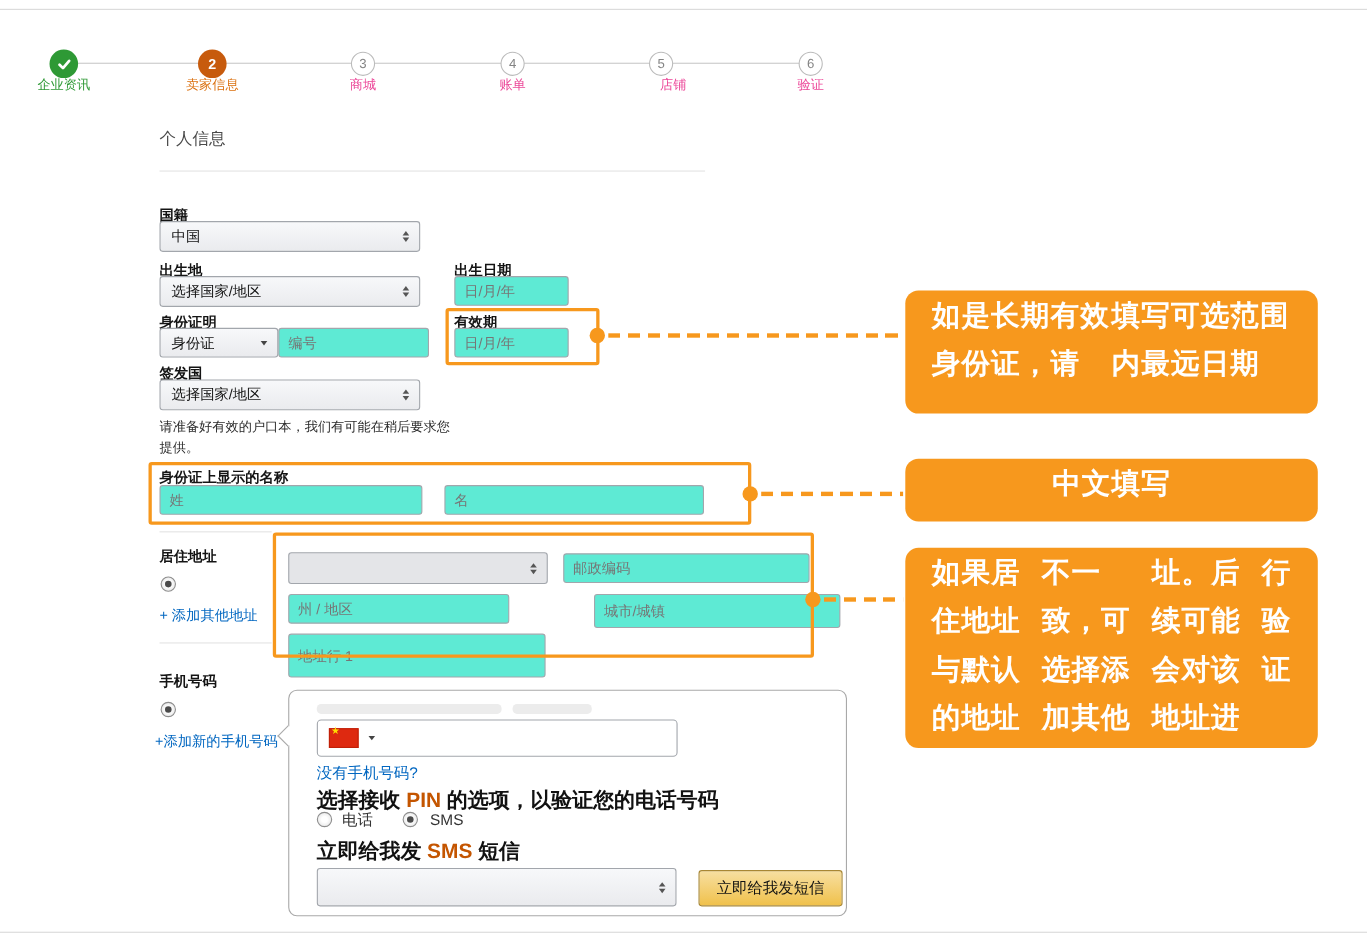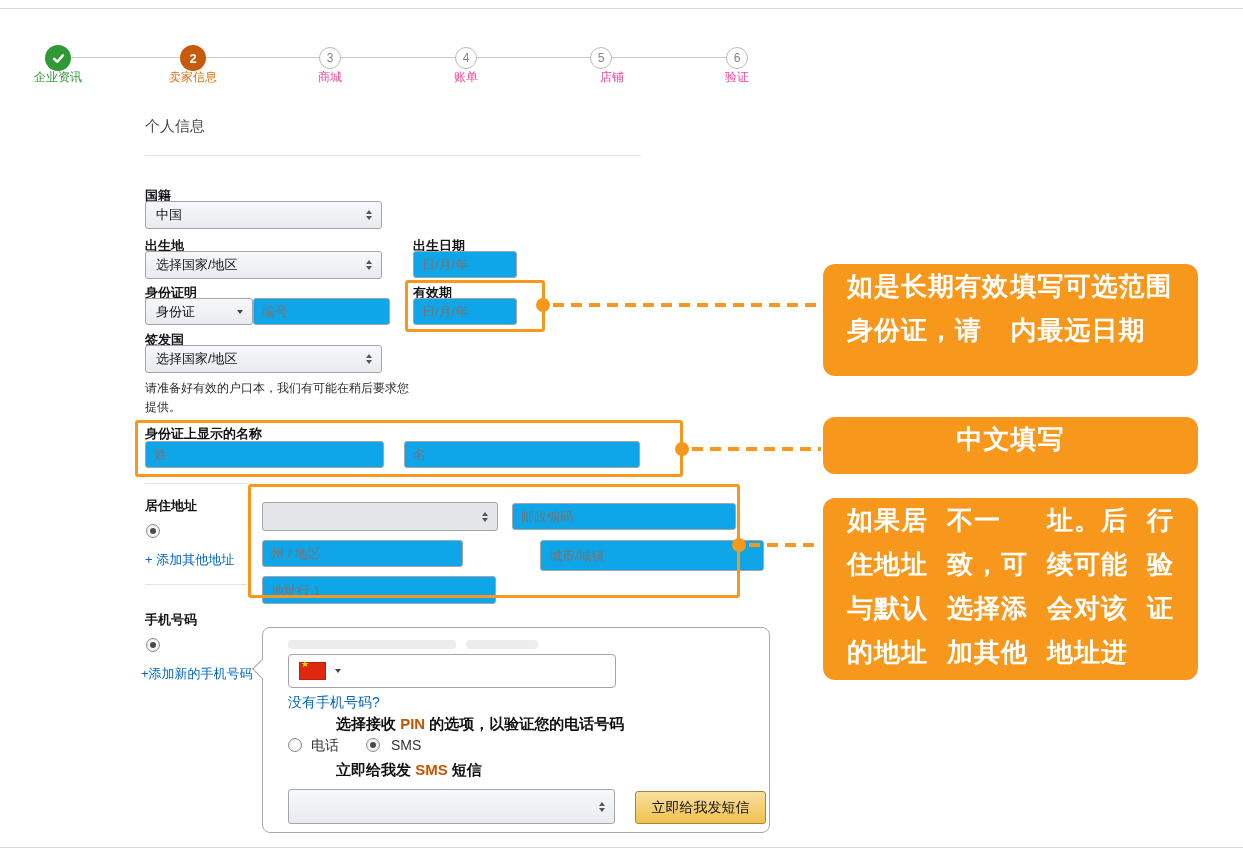--- a/index.html
+++ b/index.html
@@ -19,21 +19,21 @@
   .step-todo   { top:47px; width:22px; height:22px; background:#fff; border:1px solid #BBB; color:#848484; font-size:12px; }
   .step-label  { position:absolute; top:69px; transform:translateX(-50%); font-size:12px; white-space:nowrap; }
   .lbl-done { color:#2E9935; } .lbl-active { color:#DB700F; } .lbl-todo { color:#ec4899; }
 
   
   .section-title { position:absolute; left:145px; top:117px; font-size:15px; color:#4A4A4A; }
   .field-label { position:absolute; font-size:13px; font-weight:bold; color:#141414; white-space:nowrap; }
   .note { position:absolute; left:145px; top:379px; width:268px; font-size:12px; line-height:19px; color:#2B2B2B; }
 
   .tinput {
-    position:absolute; border:1px solid #A2A6AC; border-radius:3px; background:#0ea5e9;
+    position:absolute; border:1px solid #A2A6AC; border-radius:3px; background:#5eead4;
     font-family:inherit; font-size:13px; color:#333; padding:12px 8px; outline:none;
   }
   .tinput::placeholder { color:#767676; opacity:1; }
 
   .fselect {
     position:absolute; border:1px solid #A2A6AC; border-radius:3px;
     background:linear-gradient(#F7F8FA,#EAEBEE); font-size:13px; color:#111;
     display:flex; align-items:center; padding:0 22px 0 10px; cursor:pointer;
   }
   .fselect.darker { background:#E4E5E8; }
@@ -52,21 +52,21 @@
   
   .phone-card { position:absolute; left:262px; top:627px; width:508px; height:206px;
     background:#fff; border:1px solid #A9A9A9; border-radius:8px; }
   .card-arrow { position:absolute; left:-8px; top:34px; width:14px; height:14px; background:#fff;
     border-left:1px solid #A9A9A9; border-bottom:1px solid #A9A9A9; transform:rotate(45deg); }
   .blur-bar { position:absolute; height:9px; background:#ECECEC; border-radius:4px; }
   .phone-input { position:absolute; left:25px; top:26px; width:328px; height:34px;
     border:1px solid #A2A6AC; border-radius:4px; background:#fff; display:flex; align-items:center; padding-left:10px; }
   .flag { position:relative; width:27px; height:18px; background:#DE2910; border:1px solid #C02008; }
   .flag span { position:absolute; left:1px; top:-4px; color:#FFDE00; font-size:9px; }
-  .bold-line { position:absolute; font-size:15px; font-weight:bold; color:#111; white-space:nowrap;margin-left:48px; }
+  .bold-line { position:absolute; font-size:19px; font-weight:bold; color:#111; white-space:nowrap; }
   .latin-tok { color:#C45500; }
   .radio-lbl { position:absolute; font-size:14px; color:#333; white-space:nowrap; }
   .send-btn { position:absolute; left:372px; top:163px; width:131px; height:33px;
     background:linear-gradient(#F7DFA1,#F0C14B); border:1px solid #A88734; border-radius:3px;
     font-family:inherit; font-size:14px; color:#111; cursor:pointer; }
 
   
   .hl-box { position:absolute; border:3px solid #F7981D; border-radius:3px; pointer-events:none; }
   .dot { position:absolute; width:14px; height:14px; border-radius:50%; background:#F7981D; }
   .dash { position:absolute; height:4px;
@@ -172,21 +172,21 @@
   <div class="fselect darker" style="left:262px;top:502px;width:236px;height:29px;">
     <span></span>
     <span class="updown">
         <span class="arr-up"></span>
         <span class="arr-dn"></span>
       </span>
   </div>
   <input class="tinput" style="left: 512px; top: 503px; width: 224px; height: 27px;" placeholder="邮政编码">
   <input class="tinput" style="left: 262px; top: 540px; width: 201px; height: 27px;" placeholder="州 / 地区">
   <input class="tinput" style="left: 540px; top: 540px; width: 224px; height: 31px;" placeholder="城市/城镇">
-  <input class="tinput" style="left: 262px; top: 576px; width: 234px; height: 28px;" placeholder="地址行 1">
+  <input class="tinput" style="left: 262px; top: 576px; width: 234px; height: 40px;" placeholder="地址行 1">
 
   <div class="hline" style="left:145px;top:584px;width:102px;background:#E3E3E3;"></div>
 
   <div class="field-label" style="left:145px;top:611px;">手机号码</div>
   <span class="radio sel" style="left:146px;top:638px;"></span>
   <div class="blue-link" style="left:141px;top:665px;">+添加新的手机号码</div>
 
   <div class="phone-card">
     <div class="card-arrow"></div>
     <div class="blur-bar" style="left:25px;top:12px;width:168px;"></div>

